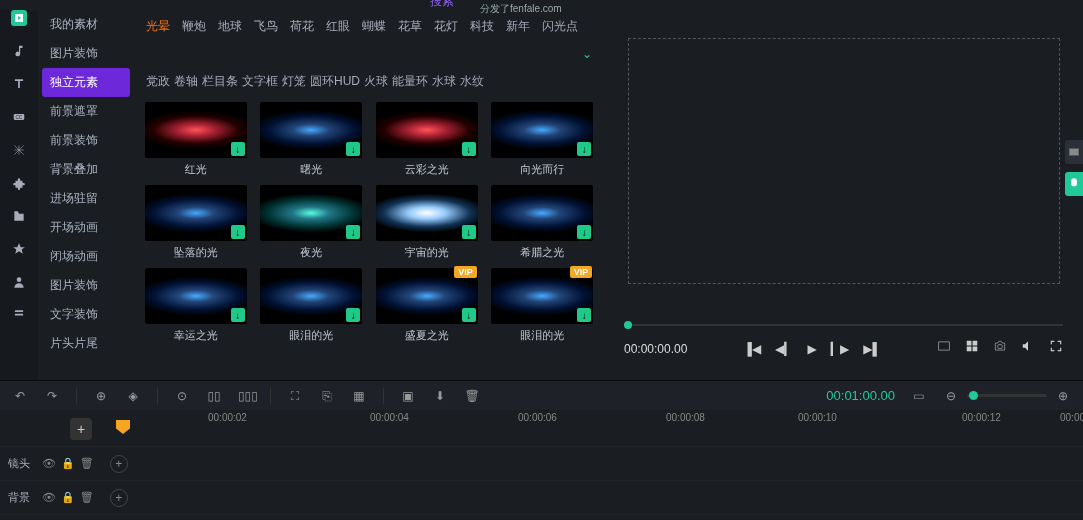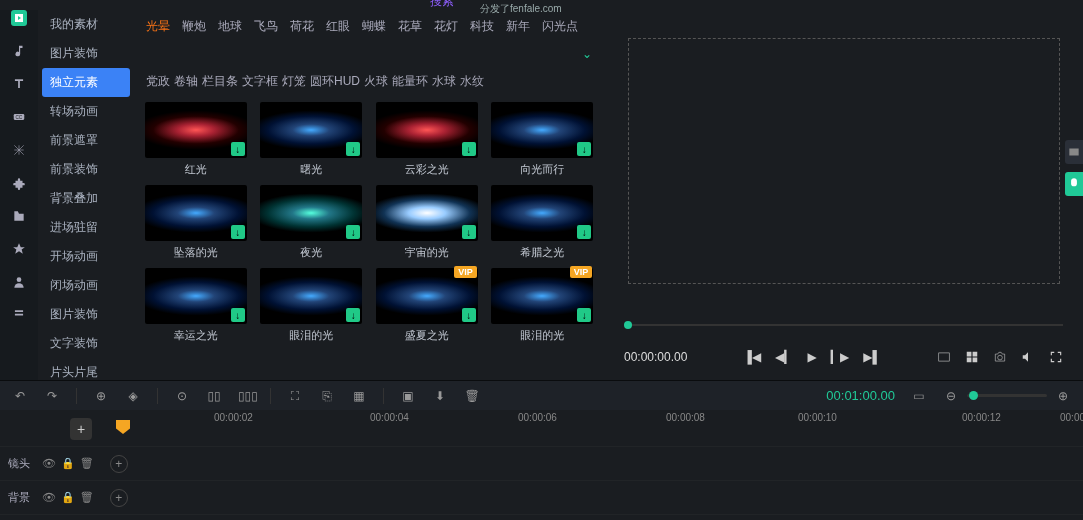--- a/index.html
+++ b/index.html
@@ -5,21 +5,21 @@
 *{margin:0;padding:0;box-sizing:border-box;font-family:'Microsoft YaHei',sans-serif}
 body{background:#1a1d21;color:#c0c6d0;font-size:12px;width:1083px;height:520px;overflow:hidden;position:relative}
 .top-bar{height:10px;display:flex;align-items:flex-end;padding-left:430px;gap:20px;color:#8b5cf6}
 .watermark{position:absolute;top:2px;left:480px;color:#9aa;font-size:10px;z-index:10}
 .main{display:flex;height:370px}
 .left-rail{width:38px;background:#161a1e;display:flex;flex-direction:column;align-items:center;padding-top:0;gap:17px}
 .rail-icon{width:16px;height:16px;display:flex;align-items:center;justify-content:center;color:#aab;cursor:pointer}
 .rail-icon.active{background:#20c997;border-radius:3px;padding:2px}
 .sidebar{width:96px;background:#1a1d21;padding:0 4px}
 .sidebar-item{padding:6px 8px;color:#aab2c0;cursor:pointer;font-size:12px;border-radius:3px}
-.sidebar-item.active{background:#3b82f6;color:#fff}
+.sidebar-item.active{background:#6d28d9;color:#fff}
 .center{width:470px;background:#1a1d21;padding:0 8px}
 .tabs{display:flex;flex-wrap:wrap;gap:12px;padding:8px 4px;font-size:12px}
 .tab{color:#aab;cursor:pointer}
 .tab.active{color:#f97316}
 .tabs-row2{display:flex;flex-wrap:wrap;gap:4px;padding:4px;font-size:12px}
 .chev{margin-left:auto;color:#20c997}
 .grid{display:grid;grid-template-columns:repeat(4,1fr);gap:8px;padding:8px 0}
 .thumb-card{display:flex;flex-direction:column;align-items:center;gap:4px;cursor:pointer}
 .thumb{width:102px;height:56px;background:radial-gradient(ellipse 60% 35% at 50% 50%,#4af 0%,#247 30%,#013 70%,#000 100%);border-radius:2px;position:relative}
 .thumb.red{background:radial-gradient(ellipse 60% 35% at 50% 50%,#f55 0%,#a23 30%,#200 70%,#000 100%)}
@@ -29,21 +29,21 @@
 .vip{position:absolute;right:1px;top:-2px;background:#f5a623;color:#fff;font-size:9px;padding:1px 4px;border-radius:2px;font-weight:bold}
 .thumb-label{font-size:11px;color:#c0c6d0}
 .preview-area{flex:1;background:#1a1d21;padding:8px 20px 0 20px;position:relative}
 .preview-canvas{width:432px;height:246px;border:1px dashed #555;margin:20px auto 0}
 .right-tabs{position:absolute;right:0;top:130px;display:flex;flex-direction:column;gap:8px}
 .rtab{width:18px;height:24px;background:#2a2f38;border-radius:3px 0 0 3px;display:flex;align-items:center;justify-content:center;color:#888}
 .rtab.active{background:#20c997;color:#fff}
 .progress{margin-top:40px;position:relative}
 .progress-line{height:2px;background:#333;position:relative}
 .progress-dot{position:absolute;left:0;top:-3px;width:8px;height:8px;background:#20c997;border-radius:50%}
-.playback{display:flex;align-items:flex-start;justify-content:space-between;padding:24px 0}
+.playback{display:flex;align-items:flex-end;justify-content:space-between;padding:13px 0}
 .time-display{color:#ddd;font-size:12px}
 .play-controls{display:flex;gap:14px;align-items:center}
 .pc-icon{color:#ccc;cursor:pointer}
 .view-controls{display:flex;gap:14px}
 .toolbar{height:30px;background:#1e2228;display:flex;align-items:center;padding:0 12px;gap:16px;border-top:1px solid #0a0c0e}
 .tb-icon{color:#999;cursor:pointer;width:16px;text-align:center}
 .tb-sep{width:1px;height:16px;background:#333}
 .tb-time{margin-left:auto;color:#20c997;font-size:13px}
 .tb-zoom{display:flex;align-items:center;gap:8px}
 .zoom-slider{width:80px;height:3px;background:#333;border-radius:2px;position:relative}
@@ -123,21 +123,20 @@
         <svg viewBox="0 0 24 24">
           <path d="M5 4h14v3H5zm0 6h14v3H5z"></path>
         </svg>
       </div>
   </div>
 
   <div class="sidebar">
     <div class="sidebar-item">我的素材</div>
     <div class="sidebar-item">图片装饰</div>
     <div class="sidebar-item active">独立元素</div>
-    <div class="sidebar-item">转场动画</div>
     <div class="sidebar-item">前景遮罩</div>
     <div class="sidebar-item">前景装饰</div>
     <div class="sidebar-item">背景叠加</div>
     <div class="sidebar-item">进场驻留</div>
     <div class="sidebar-item">开场动画</div>
     <div class="sidebar-item">闭场动画</div>
     <div class="sidebar-item">图片装饰</div>
     <div class="sidebar-item">文字装饰</div>
     <div class="sidebar-item">片头片尾</div>
   </div>
@@ -321,21 +320,21 @@
   <div class="tb-zoom">
     <span class="tb-icon">⊖</span>
     <div class="zoom-slider">
         <div class="zoom-thumb"></div>
       </div>
     <span class="tb-icon">⊕</span>
   </div>
 </div>
 
 <div class="ruler">
-  <span class="ruler-mark" style="left:214px">00:00:02</span>
+  <span class="ruler-mark" style="left:208px">00:00:02</span>
   <span class="ruler-mark" style="left:370px">00:00:04</span>
   <span class="ruler-mark" style="left:518px">00:00:06</span>
   <span class="ruler-mark" style="left:666px">00:00:08</span>
   <span class="ruler-mark" style="left:798px">00:00:10</span>
   <span class="ruler-mark" style="left:962px">00:00:12</span>
   <span class="ruler-mark" style="left:1060px">00:00:14</span>
 </div>
 
 <div class="add-new-track">+</div>
 <div class="playhead-col" style="top:420px">

